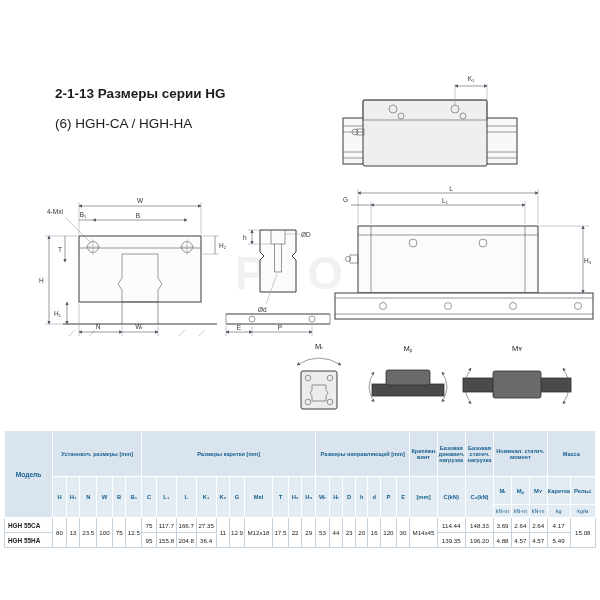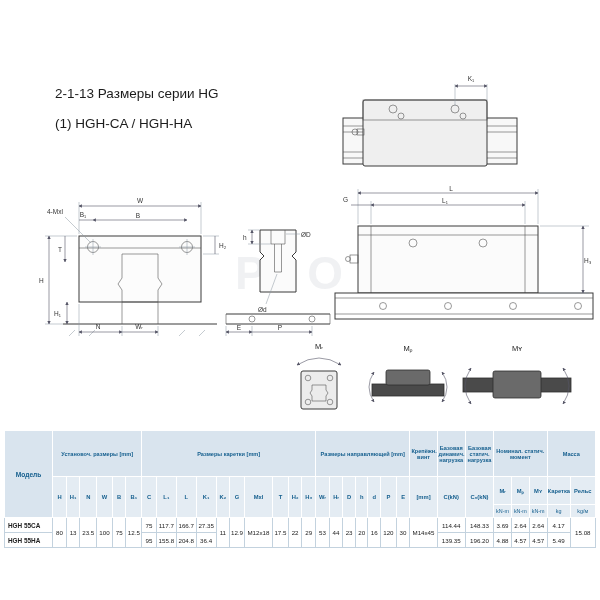--- a/index.html
+++ b/index.html
@@ -1,18 +1,18 @@
 <!DOCTYPE html>
 <html><head>
 <meta charset="utf-8">
 <style>
   * { margin:0; padding:0; box-sizing:border-box; }
   html,body { width:600px; height:600px; background:#ffffff; font-family:"Liberation Sans", sans-serif; position:relative; overflow:hidden; }
   .abs { position:absolute; }
-  .title1 { left:55px; top:86px; font-size:13.5px; color:#1c1c1c; }
+  .title1 { left:55px; top:86px; font-size:13.5px; color:#1c1c1c;font-weight:bold; }
   .title2 { left:55px; top:116px; font-size:13.5px; color:#1c1c1c; }
   .watermark { left:160px; top:246px; font-size:46px; font-weight:bold; letter-spacing:42px; color:rgba(90,105,120,0.09); pointer-events:none; }
 
   svg text { font-family:"Liberation Sans", sans-serif; font-size:6.5px; fill:#333; }
   svg text.cap { font-size:7.5px; text-anchor:middle; fill:#222; }
   svg text.mid { text-anchor:middle; }
   .edge { stroke:#3a3a3a; stroke-width:1; }
   .thin { stroke:#555; stroke-width:0.6; fill:none; }
   .ext  { stroke:#8a96a0; stroke-width:0.5; }
   .dim  { stroke:#556; stroke-width:0.6; fill:none; }
@@ -36,21 +36,21 @@
 
   <svg width="0" height="0" style="position:absolute">
     <defs>
       <marker id="arr" viewBox="0 0 8 8" refX="7" refY="4" markerWidth="5.5" markerHeight="5.5" orient="auto-start-reverse">
         <path d="M0,0 L8,4 L0,8 z" fill="#556"></path>
       </marker>
     </defs>
   </svg>
 
   <div class="abs title1">2-1-13 Размеры серии HG</div>
-  <div class="abs title2">(1) HGH-CA / HGH-HA</div>
+  <div class="abs title2">(6) HGH-CA / HGH-HA</div>
   <div class="abs watermark">ПРОЕМ</div>
 
   <svg class="abs" style="left:335px;top:60px" width="190" height="120" viewBox="0 0 190 120">
     <rect x="8" y="58" width="174" height="46" class="edge" fill="#f8f8f8"></rect>
     <line x1="8" y1="66" x2="182" y2="66" class="thin"></line>
     <line x1="8" y1="72" x2="182" y2="72" class="thin"></line>
     <line x1="8" y1="92" x2="182" y2="92" class="thin"></line>
     <line x1="8" y1="98" x2="182" y2="98" class="thin"></line>
     <rect x="28" y="40" width="124" height="66" rx="2" class="edge" fill="#efefef"></rect>
     <rect x="28" y="40" width="124" height="20" class="thin" fill="#f7f7f7"></rect>

